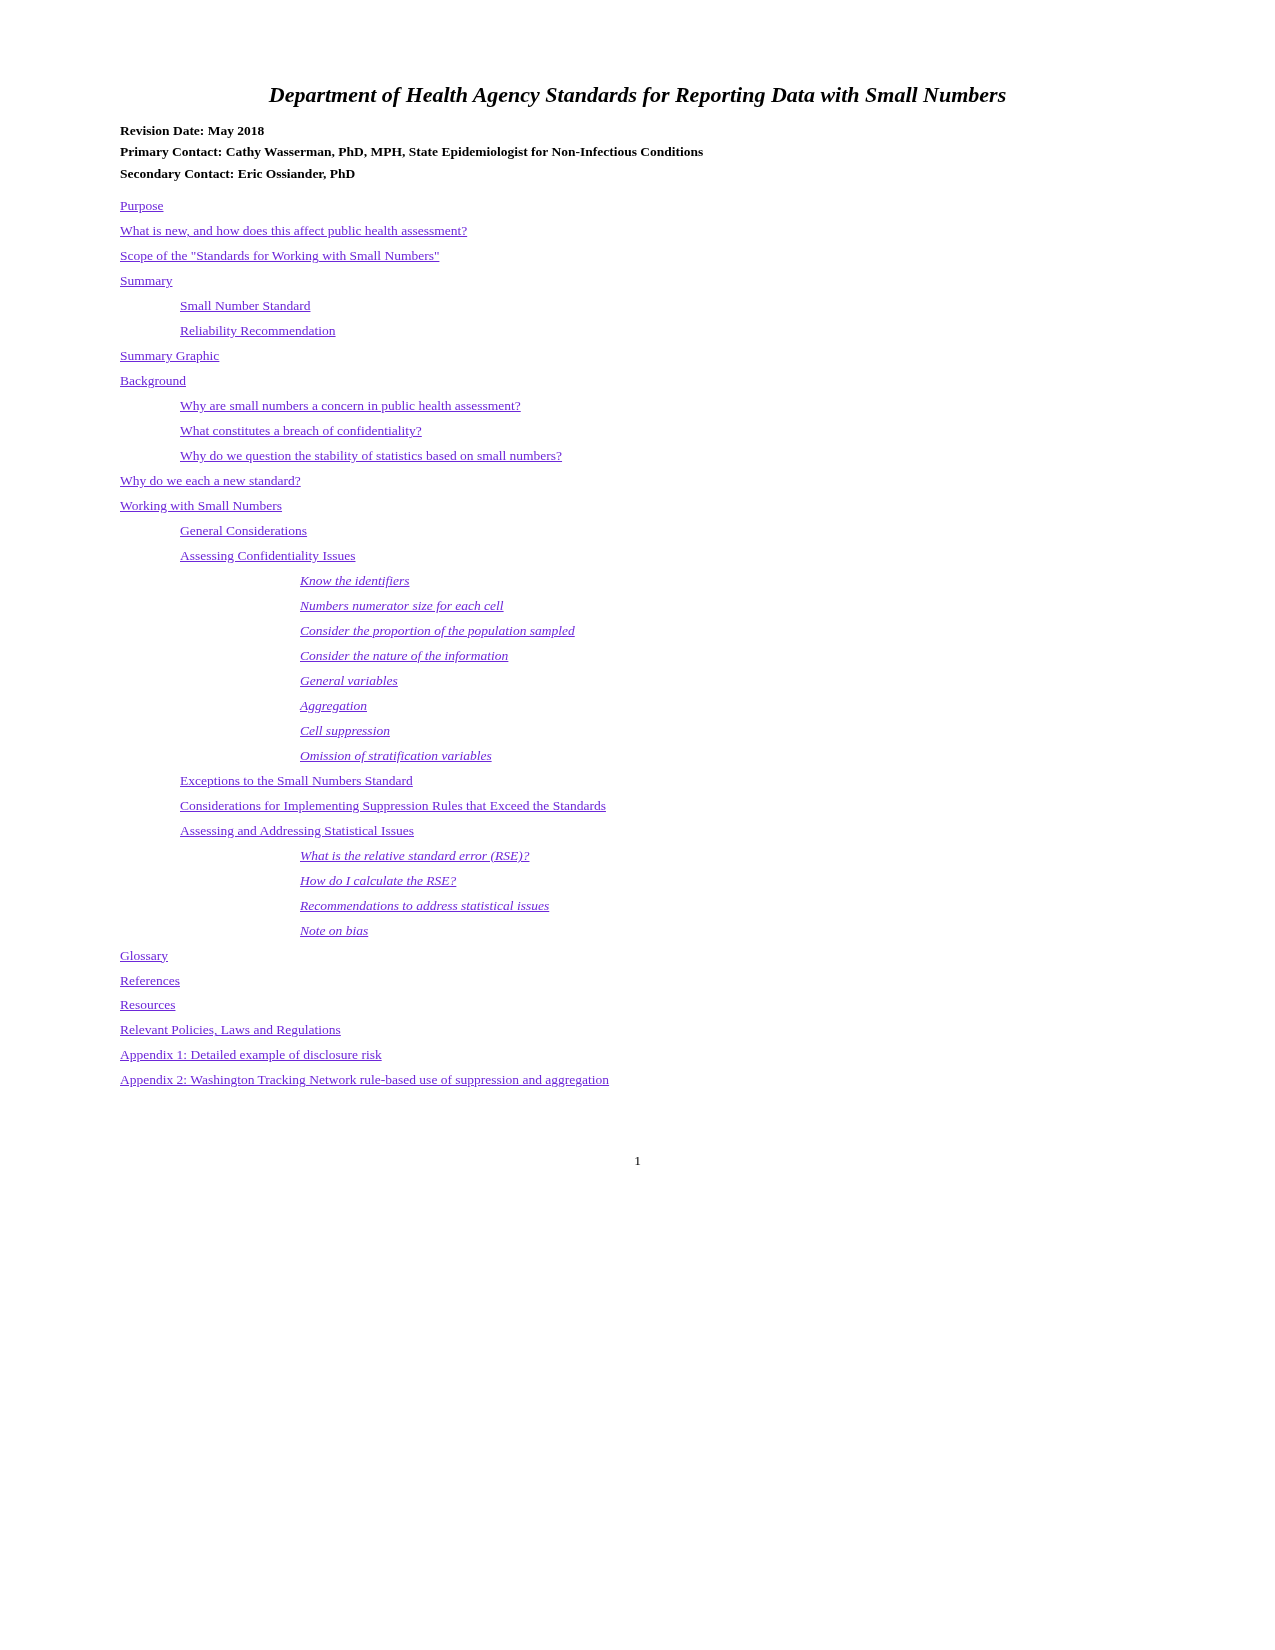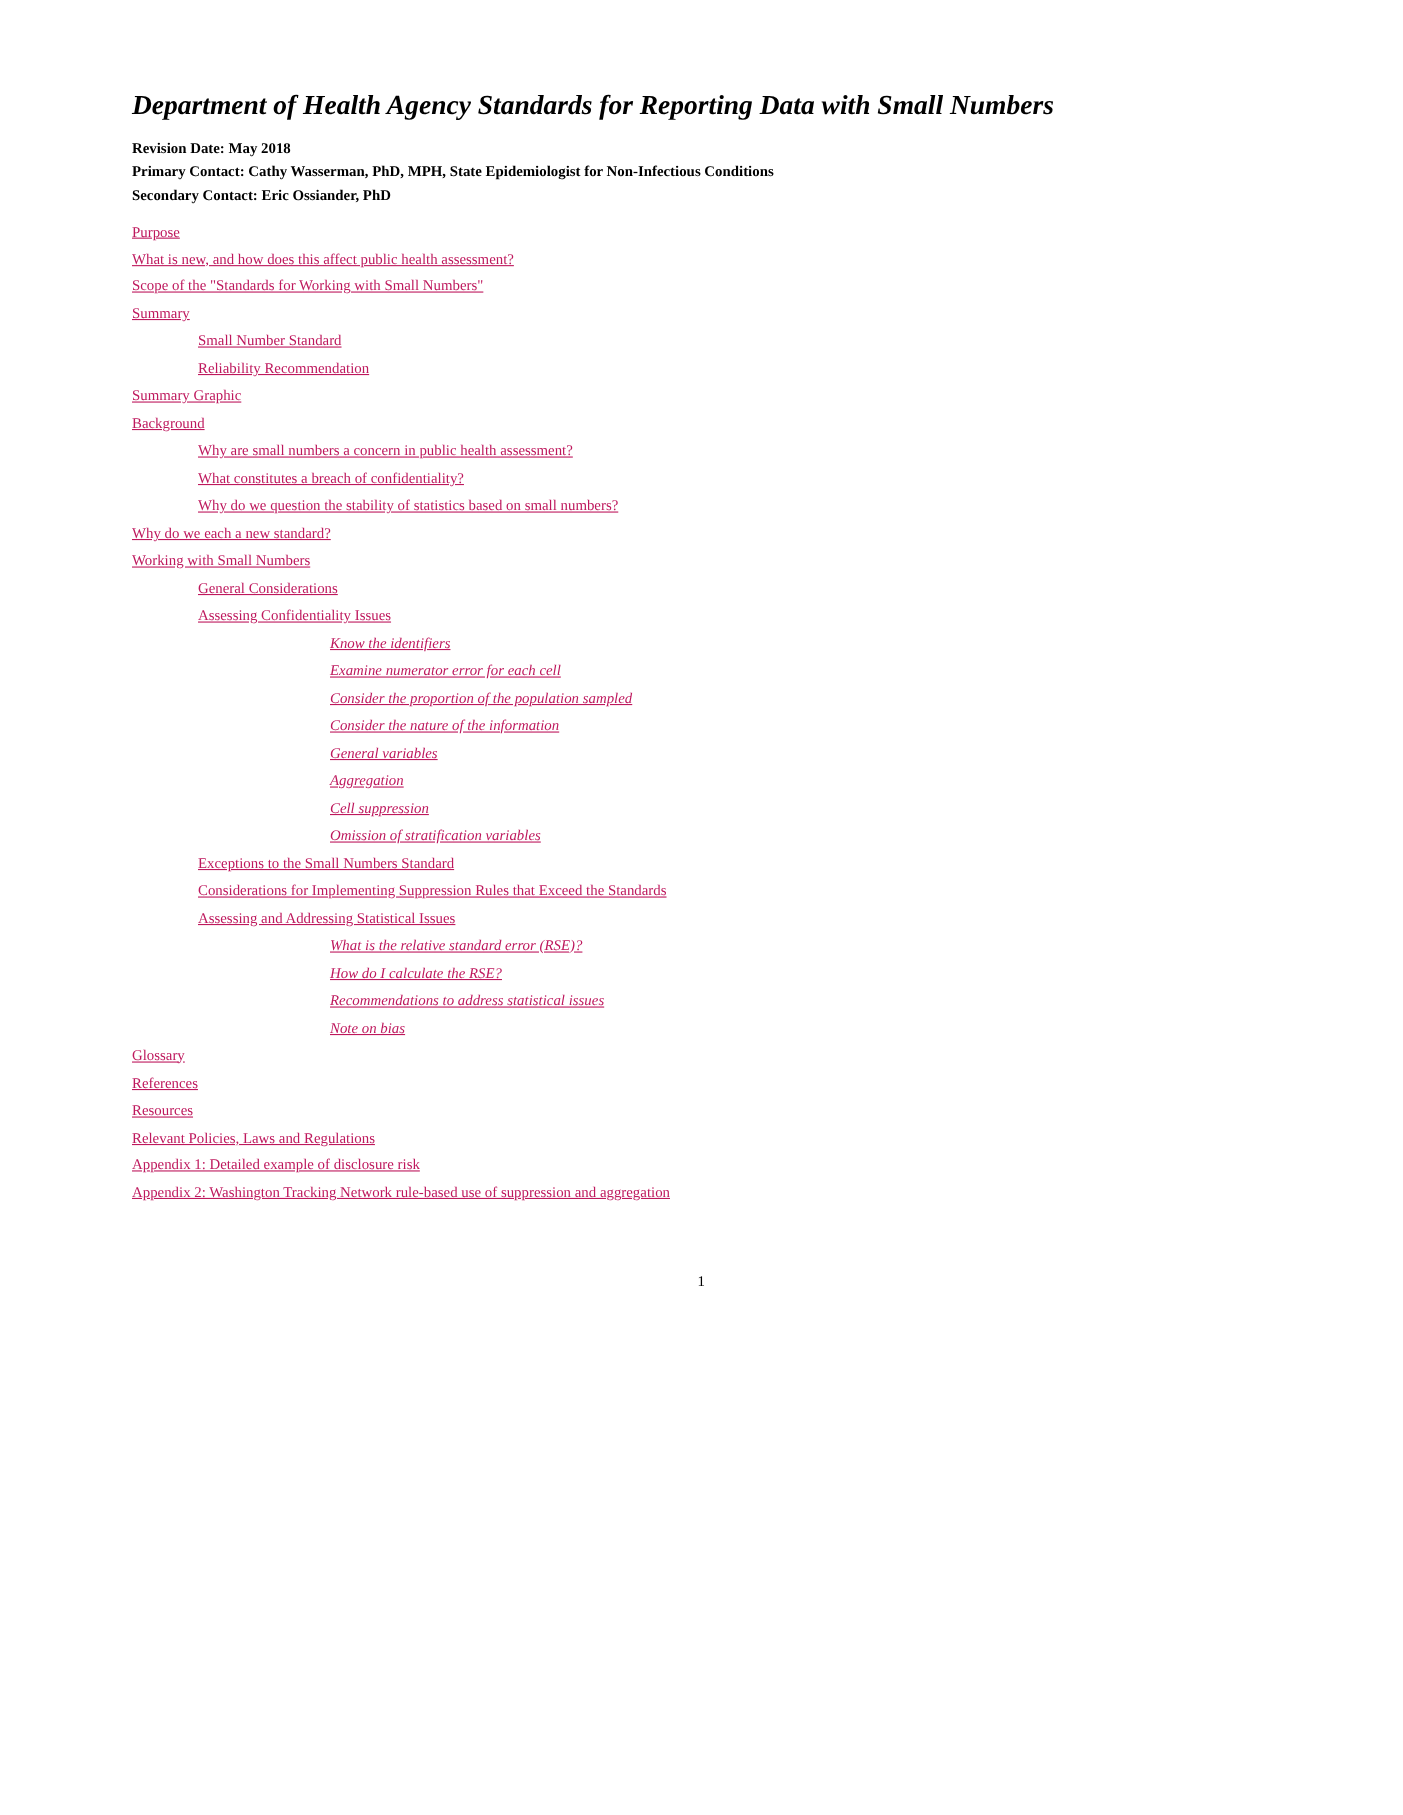--- a/index.html
+++ b/index.html
@@ -10,37 +10,38 @@
     body {
       background: #ffffff;
       font-family: "Times New Roman", Times, serif;
       font-size: 14px;
       color: #000000;
       width: 1275px;
       min-height: 1650px;
       padding: 80px 120px 80px 120px;
     }
     .page-title {
-      font-size: 25px;
+      font-size: 22px;
       font-weight: bold;
       font-style: italic;
       margin-bottom: 10px;
       line-height: 1.35;
+      text-align: center;
     }
     .meta-block {
       font-size: 13.5px;
       font-weight: bold;
       line-height: 1.6;
     }
     .toc-container {
       margin-top: 10px;
     }
     .toc-item {
       display: block;
-      color: #be185d;
+      color: #6d28d9;
       text-decoration: underline;
       font-size: 13.5px;
       line-height: 1.85;
       cursor: pointer;
     }
     .indent-1 {
       padding-left: 60px;
     }
     .indent-3 {
       padding-left: 180px;
@@ -74,21 +75,21 @@
     <a href="#" class="toc-item ">Summary Graphic</a>
     <a href="#" class="toc-item ">Background</a>
     <a href="#" class="toc-item indent-1">Why are small numbers a concern in public health assessment?</a>
     <a href="#" class="toc-item indent-1">What constitutes a breach of confidentiality?</a>
     <a href="#" class="toc-item indent-1">Why do we question the stability of statistics based on small numbers?</a>
     <a href="#" class="toc-item ">Why do we each a new standard?</a>
     <a href="#" class="toc-item ">Working with Small Numbers</a>
     <a href="#" class="toc-item indent-1">General Considerations</a>
     <a href="#" class="toc-item indent-1">Assessing Confidentiality Issues</a>
     <a href="#" class="toc-item indent-3">Know the identifiers</a>
-    <a href="#" class="toc-item indent-3">Examine numerator error for each cell</a>
+    <a href="#" class="toc-item indent-3">Numbers numerator size for each cell</a>
     <a href="#" class="toc-item indent-3">Consider the proportion of the population sampled</a>
     <a href="#" class="toc-item indent-3">Consider the nature of the information</a>
     <a href="#" class="toc-item indent-3">General variables</a>
     <a href="#" class="toc-item indent-3">Aggregation</a>
     <a href="#" class="toc-item indent-3">Cell suppression</a>
     <a href="#" class="toc-item indent-3">Omission of stratification variables</a>
     <a href="#" class="toc-item indent-1">Exceptions to the Small Numbers Standard</a>
     <a href="#" class="toc-item indent-1">Considerations for Implementing Suppression Rules that Exceed the Standards</a>
     <a href="#" class="toc-item indent-1">Assessing and Addressing Statistical Issues</a>
     <a href="#" class="toc-item indent-3">What is the relative standard error (RSE)?</a>

